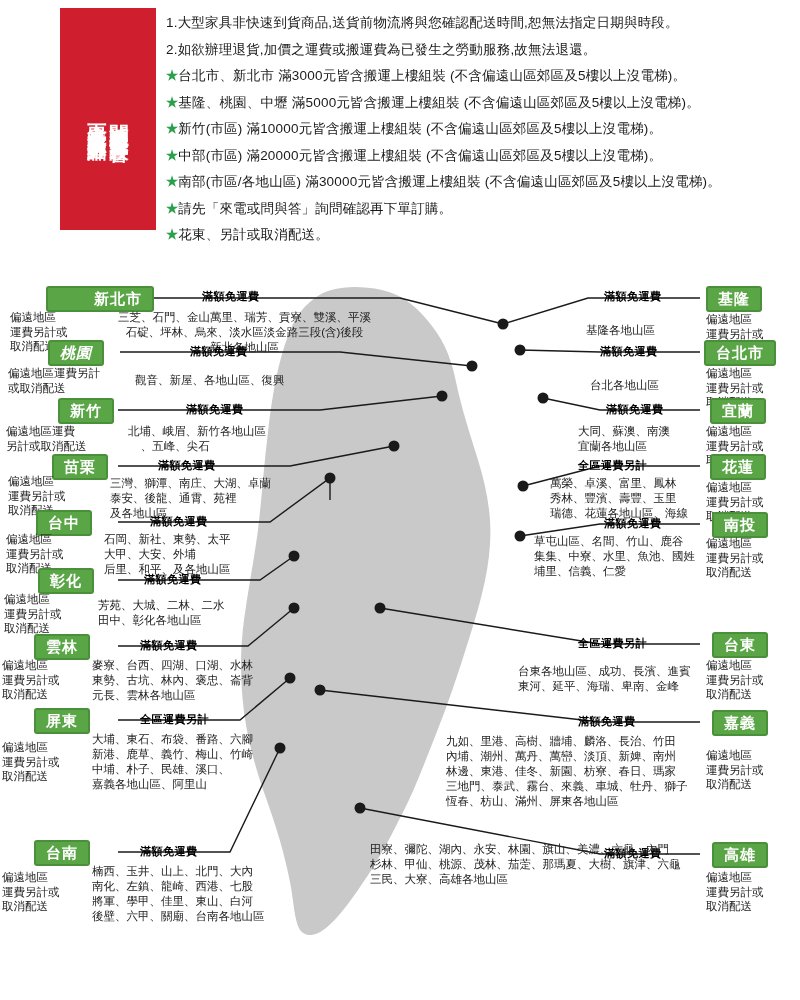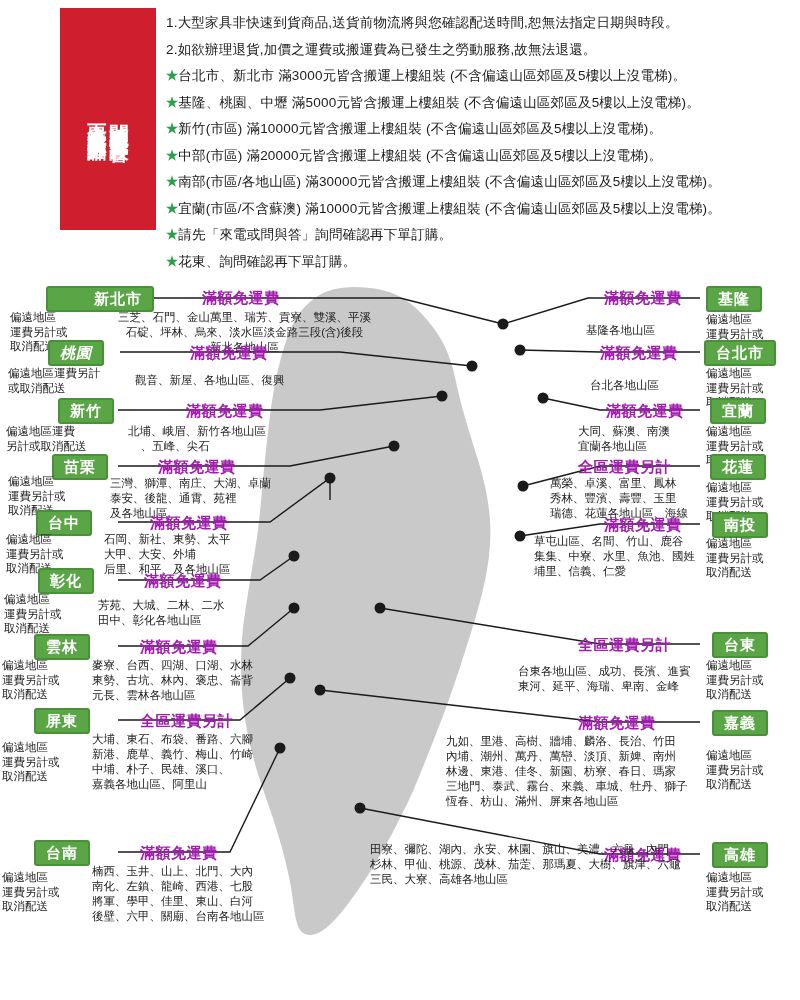--- a/index.html
+++ b/index.html
@@ -71,22 +71,22 @@
     padding: 2px 10px 3px 10px;
     border-radius: 3px;
     border: 2px solid #4a8f39;
     white-space: nowrap;
     line-height: 17px;
   }
 
   
   .head {
     position: absolute;
-    font-size: 15px;
-    color: #a21caf;
+    font-size: 11px;
+    color: #000000;
     white-space: nowrap;
     font-weight: bold;
     letter-spacing: 0.5px;
   }
 
   
   .remote {
     position: absolute;
     font-size: 11.5px;
     color: #222;
@@ -115,23 +115,22 @@
       <span>下單訂購前請務必詳細</span>
     </div>
     <div class="notice-lines">
       <div><span>1.大型家具非快速到貨商品,送貨前物流將與您確認配送時間,恕無法指定日期與時段。</span></div>
       <div><span>2.如欲辦理退貨,加價之運費或搬運費為已發生之勞動服務,故無法退還。</span></div>
       <div><span class="star">★</span><span>台北市、新北市 滿3000元皆含搬運上樓組裝 (不含偏遠山區郊區及5樓以上沒電梯)。</span></div>
       <div><span class="star">★</span><span>基隆、桃園、中壢 滿5000元皆含搬運上樓組裝 (不含偏遠山區郊區及5樓以上沒電梯)。</span></div>
       <div><span class="star">★</span><span>新竹(市區) 滿10000元皆含搬運上樓組裝 (不含偏遠山區郊區及5樓以上沒電梯)。</span></div>
       <div><span class="star">★</span><span>中部(市區) 滿20000元皆含搬運上樓組裝 (不含偏遠山區郊區及5樓以上沒電梯)。</span></div>
       <div><span class="star">★</span><span>南部(市區/各地山區) 滿30000元皆含搬運上樓組裝 (不含偏遠山區郊區及5樓以上沒電梯)。</span></div>
-      <div><span class="star">★</span><span>宜蘭(市區/不含蘇澳) 滿10000元皆含搬運上樓組裝 (不含偏遠山區郊區及5樓以上沒電梯)。</span></div>
       <div><span class="star">★</span><span>請先「來電或問與答」詢問確認再下單訂購。</span></div>
-      <div><span class="star">★</span><span>花東、詢問確認再下單訂購。</span></div>
+      <div><span class="star">★</span><span>花東、另計或取消配送。</span></div>
     </div>
   </div>
 </div>
 
 <div class="map-area">
 
   <svg class="taiwan" width="800" height="722" viewBox="0 0 800 722">
 
     <path fill="#c9c9c9" d="
       M 318 18

